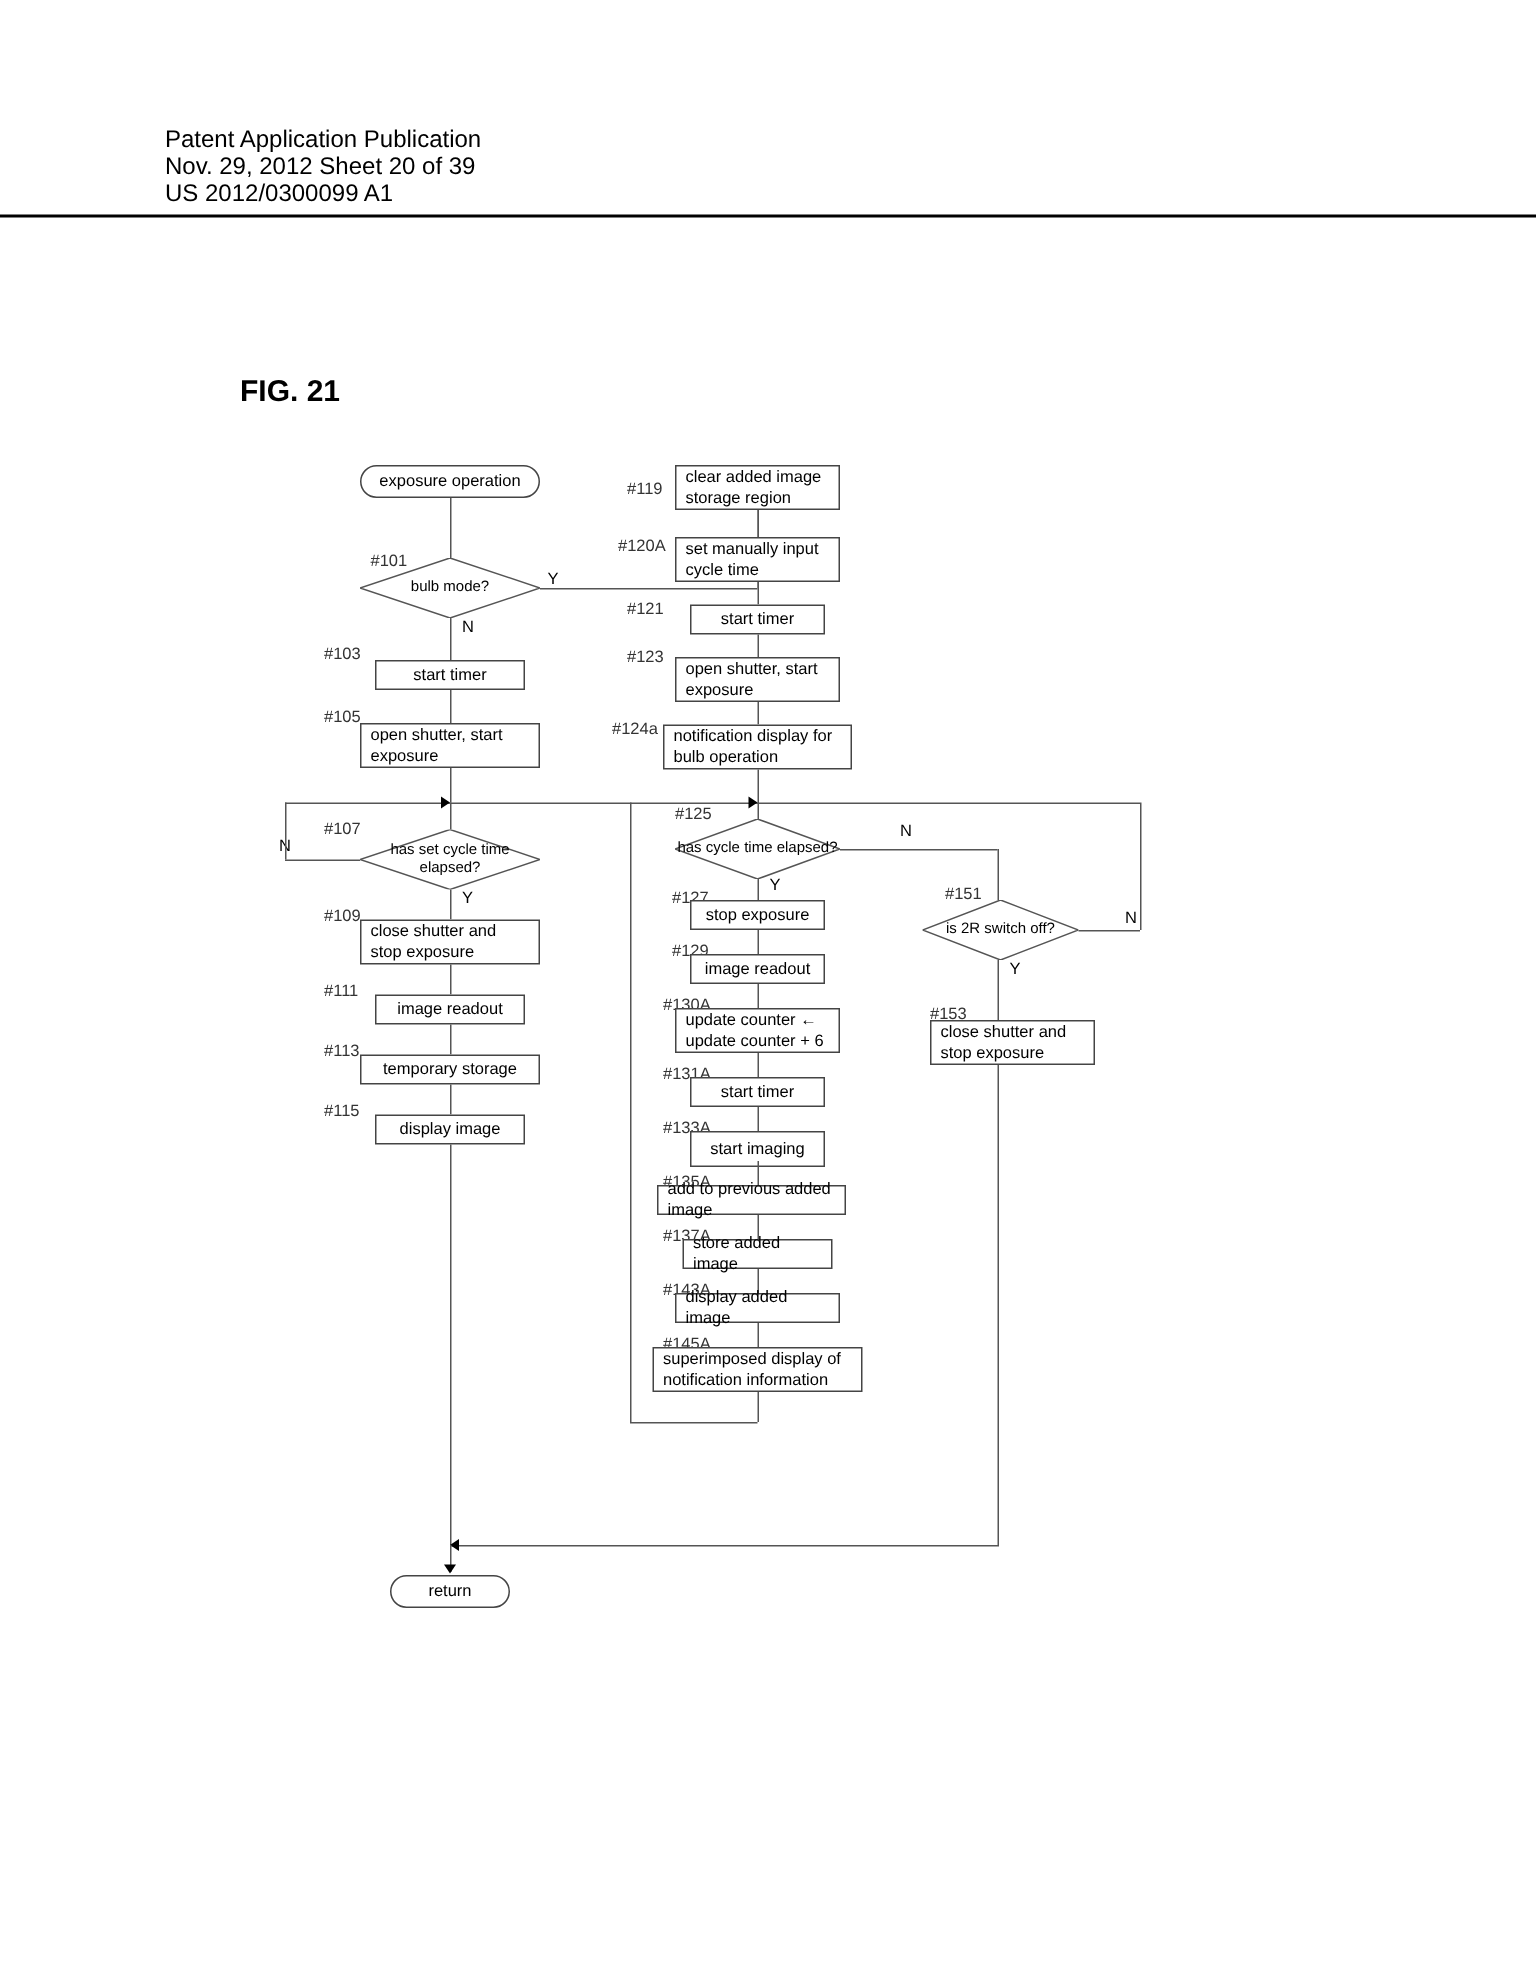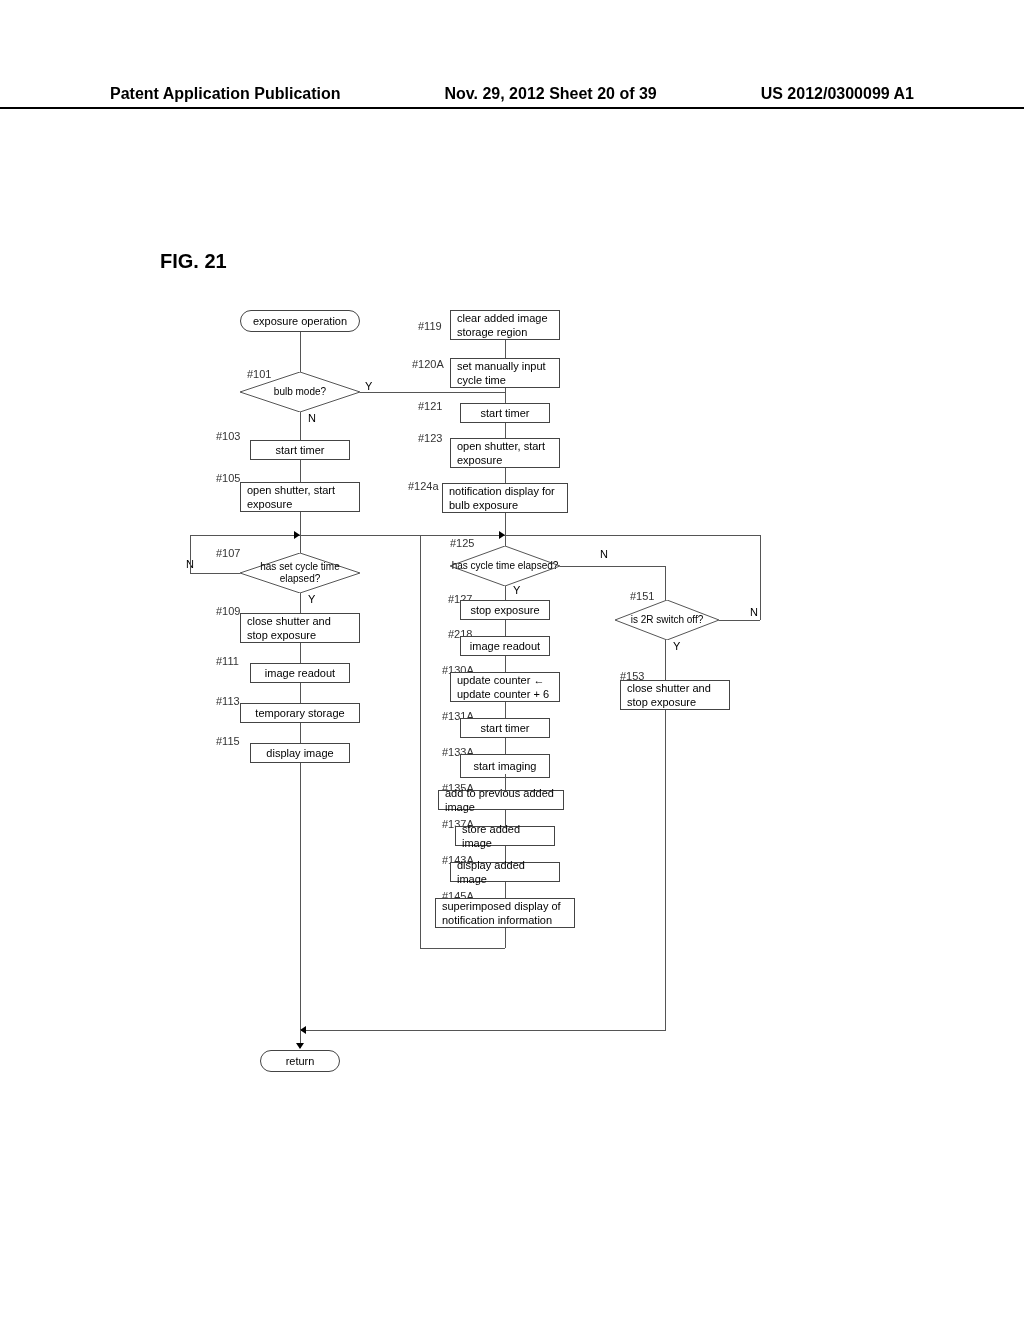--- a/index.html
+++ b/index.html
@@ -14,21 +14,22 @@
   .header {
     position: absolute;
     top: 85px;
     left: 0;
     width: 100%;
     border-bottom: 2px solid #000;
     padding: 0 110px 4px 110px;
     display: flex;
     justify-content: space-between;
     font-size: 16px;
-    font-weight: bold;
+    font-weight: normal;
+    flex-direction: column;
   }
   .fig-label {
     position: absolute;
     top: 250px;
     left: 160px;
     font-size: 20px;
     font-weight: bold;
   }
   .flowchart {
     position: absolute;
@@ -205,21 +206,21 @@
   <div class="line vline" style="left:345px; top:123px; height:15px;"></div>
 
   <div class="step-lbl" style="left:258px; top:132px;">#123</div>
   <div class="box" style="left:290px; top:138px; width:110px; height:30px;">
     <span>open shutter, start exposure</span>
   </div>
   <div class="line vline" style="left:345px; top:168px; height:15px;"></div>
 
   <div class="step-lbl" style="left:248px; top:180px;">#124a</div>
   <div class="box" style="left:282px; top:183px; width:126px; height:30px;">
-    <span>notification display for bulb exposure</span>
+    <span>notification display for bulb operation</span>
   </div>
   <div class="line vline" style="left:345px; top:213px; height:33px;"></div>
   <div class="arrow-head arrow-right" style="left:339px; top:231px;"></div>
 
   <div class="step-lbl" style="left:290px; top:237px;">#125</div>
   <div class="decision" style="left:290px; top:246px; width:110px; height:40px;">
     <svg viewBox="0 0 110 40">
         <polygon points="55,0 110,20 55,40 0,20" fill="#fff" stroke="#555"></polygon>
       </svg>
     <div class="dtext">has cycle time elapsed?</div>
@@ -228,21 +229,21 @@
   <div class="line hline" style="left:400px; top:266px; width:105px;"></div>
   <div class="branch-lbl" style="left:353px; top:284px;">Y</div>
   <div class="line vline" style="left:345px; top:286px; height:14px;"></div>
 
   <div class="step-lbl" style="left:288px; top:293px;">#127</div>
   <div class="box" style="left:300px; top:300px; width:90px; height:20px;">
     <span>stop exposure</span>
   </div>
   <div class="line vline" style="left:345px; top:320px; height:16px;"></div>
 
-  <div class="step-lbl" style="left:288px; top:328px;">#218</div>
+  <div class="step-lbl" style="left:288px; top:328px;">#129</div>
   <div class="box" style="left:300px; top:336px; width:90px; height:20px;">
     <span>image readout</span>
   </div>
   <div class="line vline" style="left:345px; top:356px; height:16px;"></div>
 
   <div class="step-lbl" style="left:282px; top:364px;">#130A</div>
   <div class="box" style="left:290px; top:372px; width:110px; height:30px;">
     <span>update counter ← update counter + 6</span>
   </div>
   <div class="line vline" style="left:345px; top:402px; height:16px;"></div>

